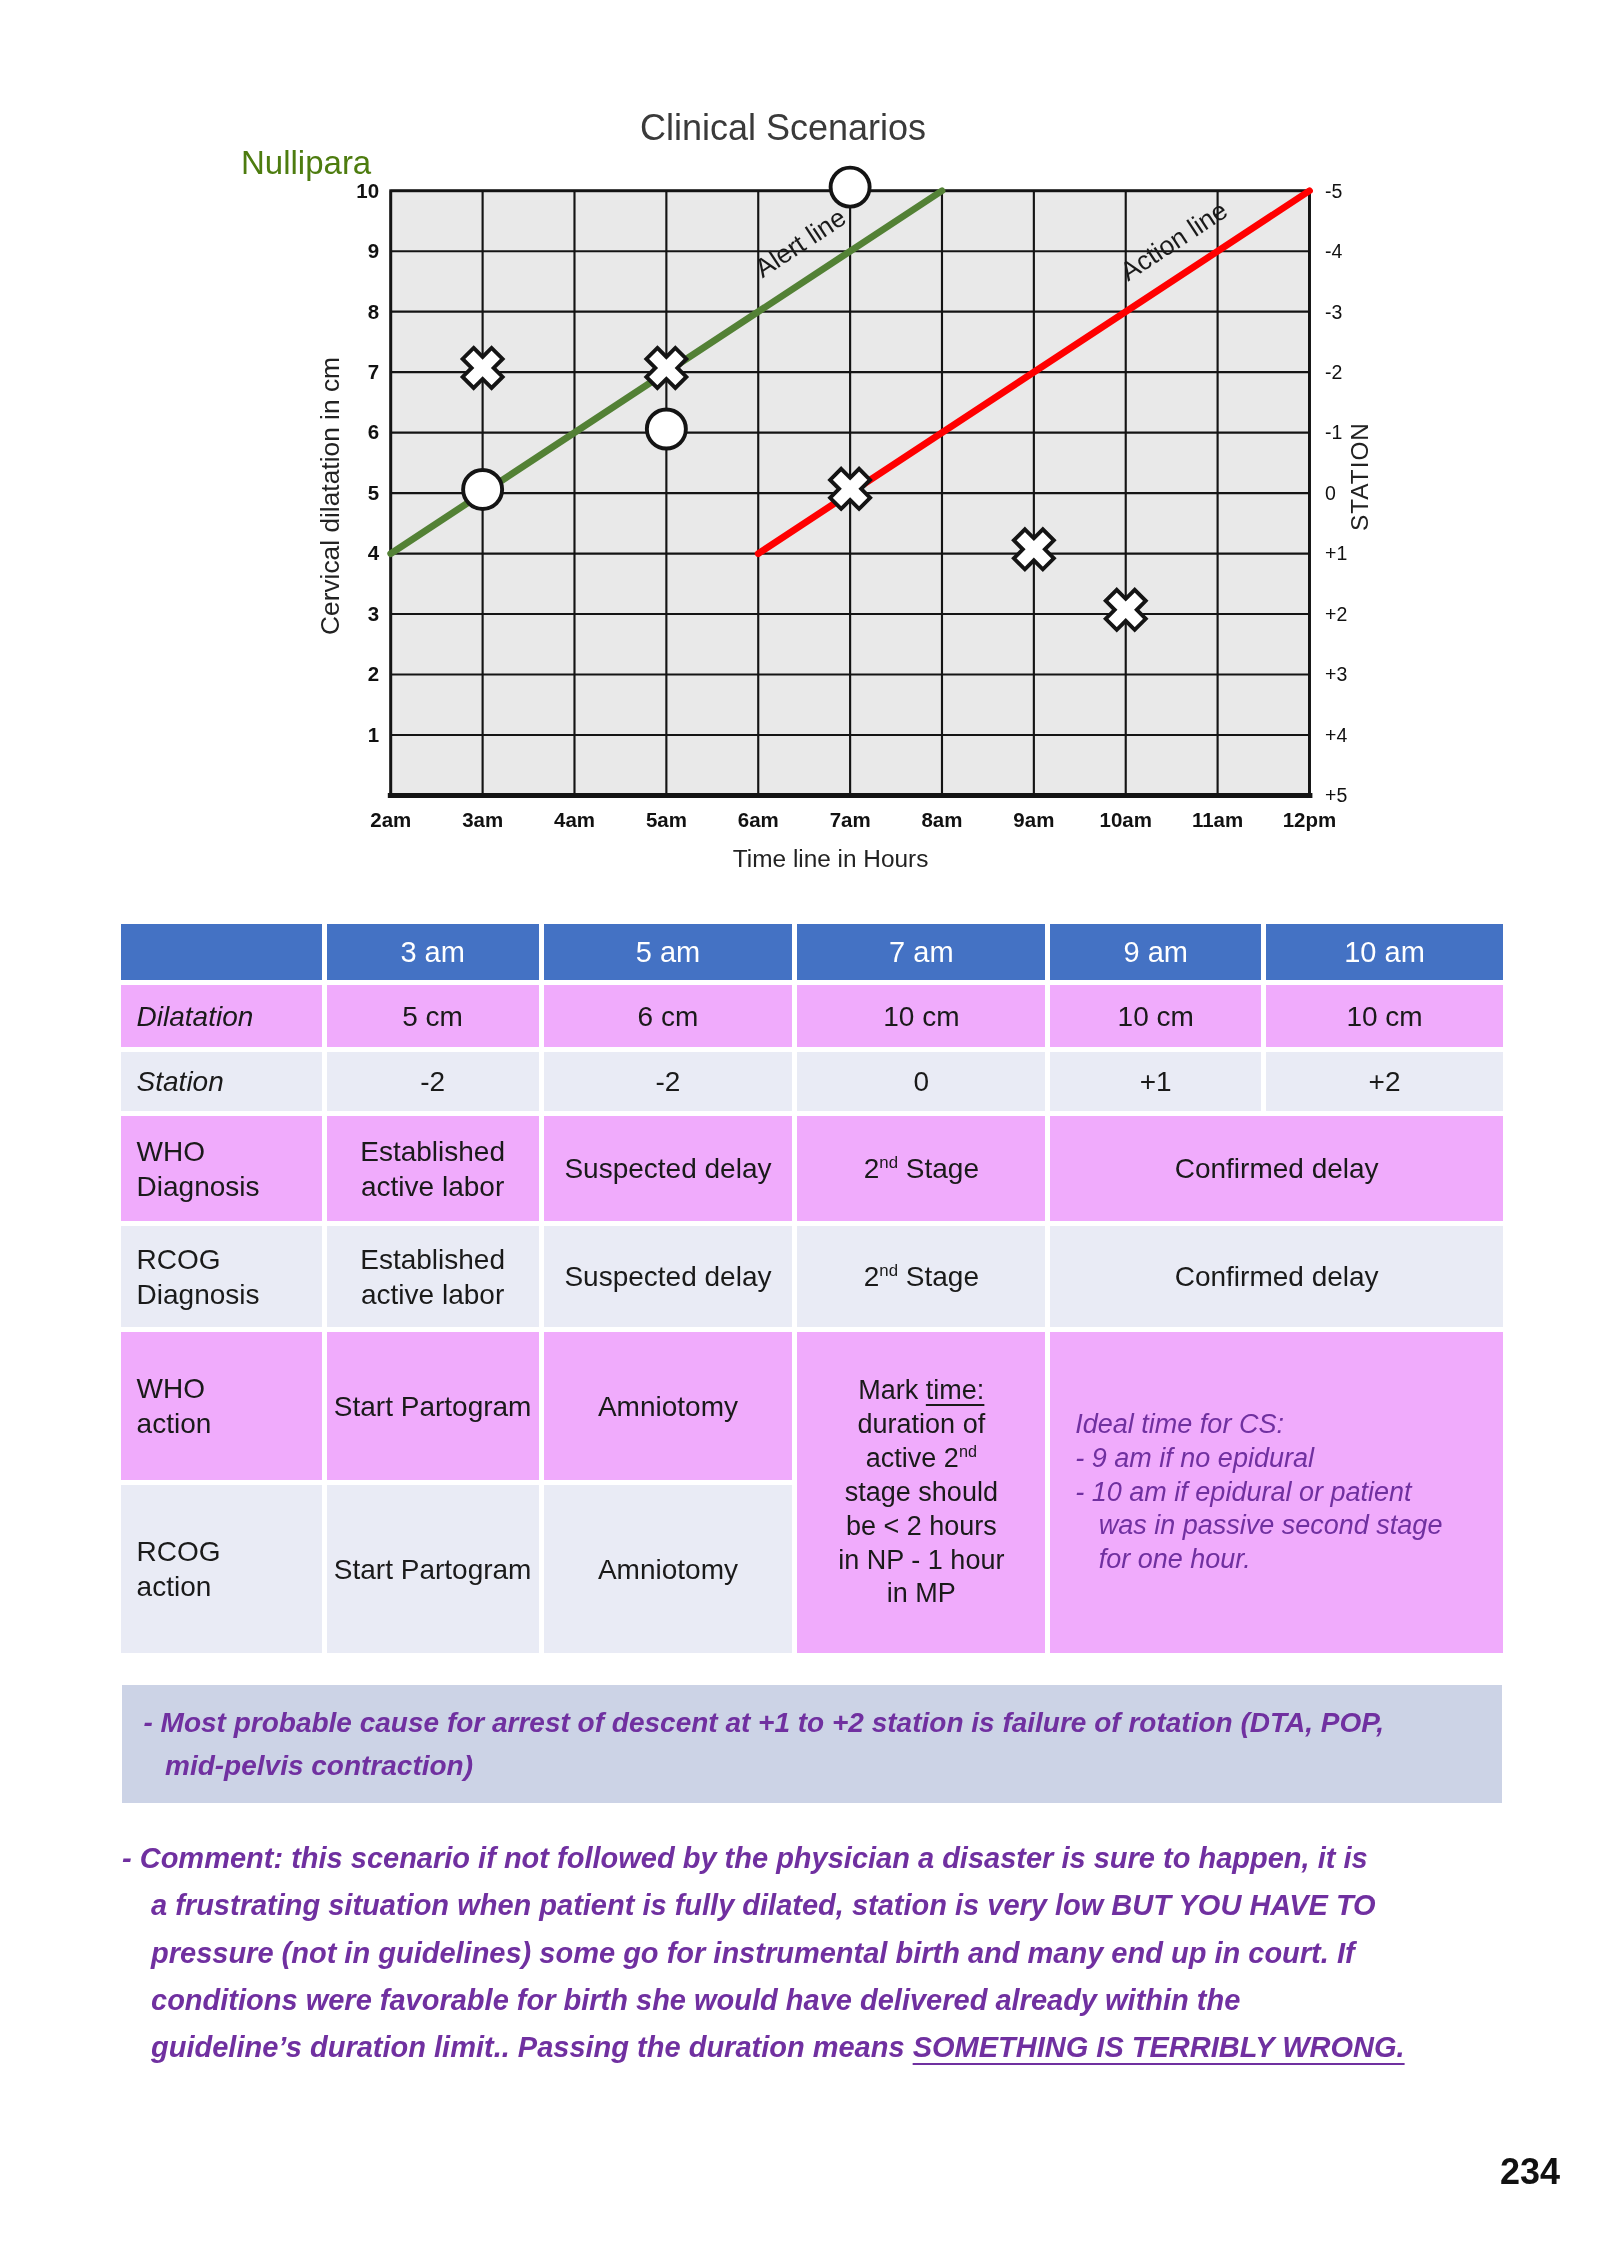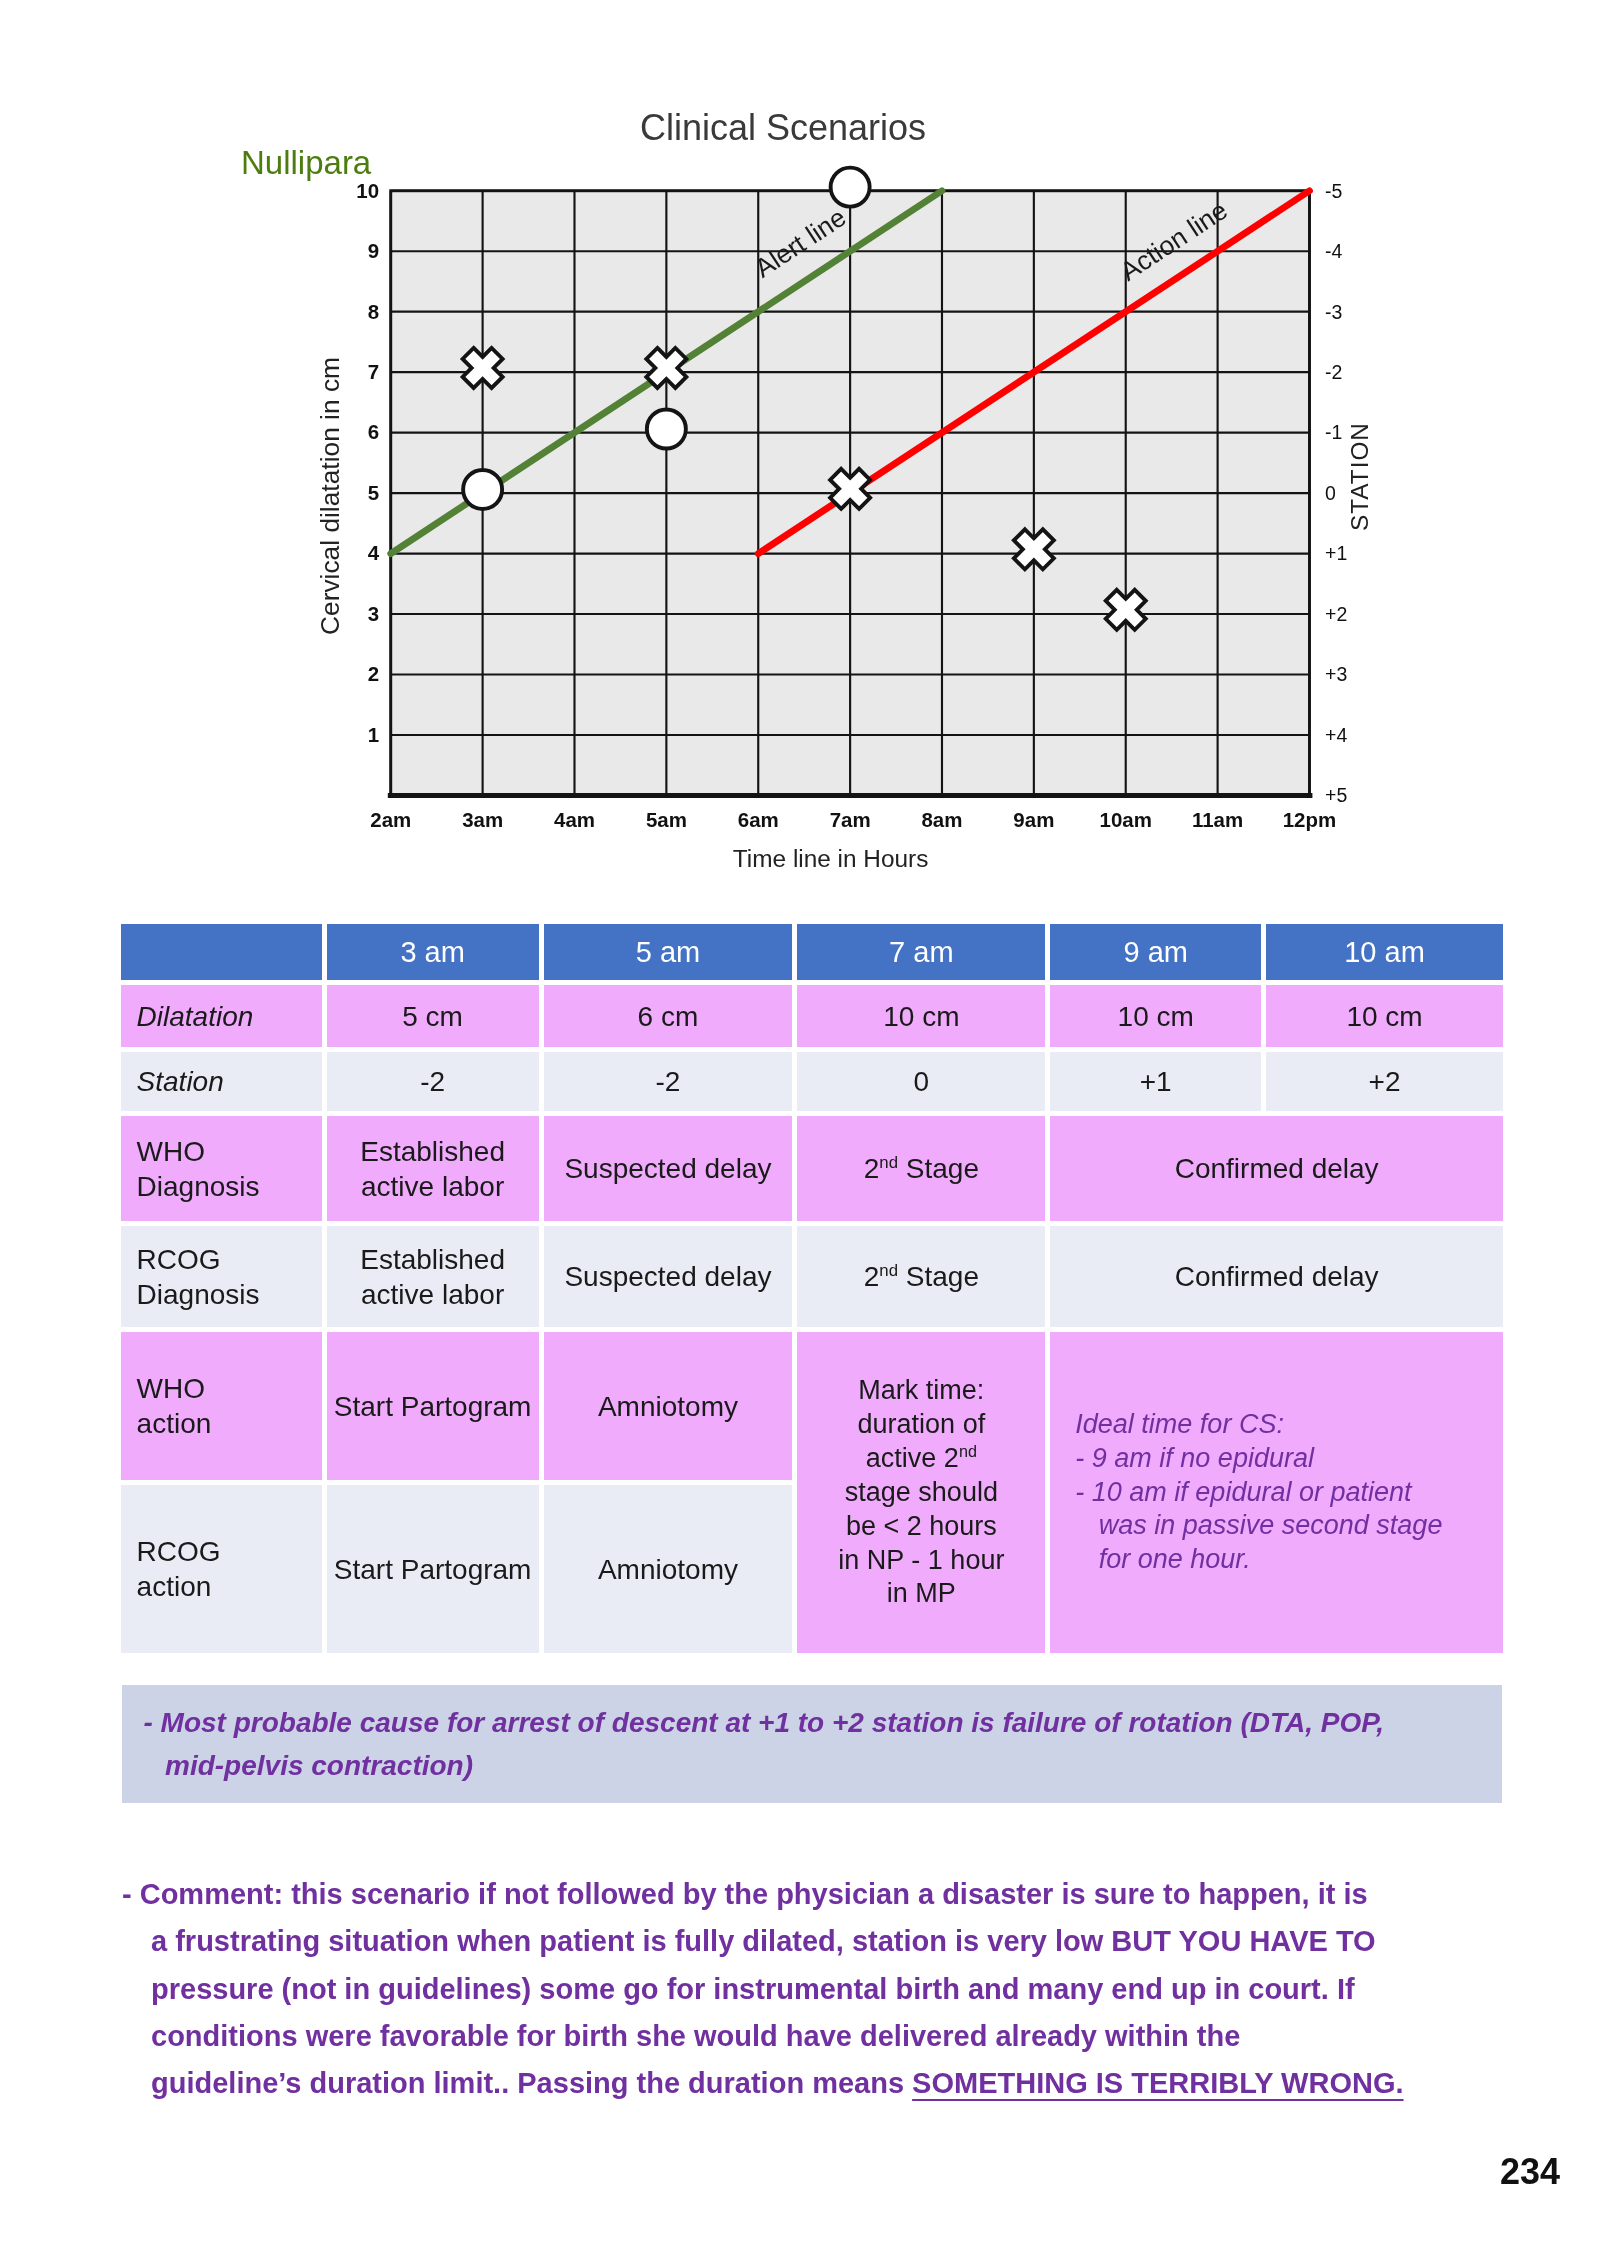--- a/index.html
+++ b/index.html
@@ -14,31 +14,31 @@
         border-spacing:5.9px;table-layout:fixed;width:1392px;font-size:28px;}
   table.scenario td,table.scenario th{vertical-align:middle;text-align:center;
         font-weight:400;padding:2px 5.9px;line-height:1.25;}
   th.blue{background:#4472c4;color:#fff;font-size:29px;}
   .dark{background:#f0abfc;}
   .light{background:#e9ebf5;}
   .rowlabel{text-align:left !important;padding-left:15.6px !important;white-space:pre-line;}
   .ital{font-style:italic;}
   sup{font-size:60%;}
   .mark-cell{font-size:27px;line-height:1.45;}
-  .mark-cell .u{text-decoration-thickness:2.4px;text-underline-offset:4.9px;}
+  .mark-cell .u{text-decoration:underline;text-decoration-thickness:2.4px;text-underline-offset:4.9px;}
   .ideal-cell{text-align:left !important;padding-left:25px !important;
         color:#7030a0;font-style:italic;font-size:27px;line-height:1.55;font-weight:500;}
   .ideal-cell .cont{padding-left:23.4px;}
   
   .note{position:absolute;left:122px;top:1685px;width:1337px;background:#ccd3e6;
         padding:15.6px 21.5px;color:#7030a0;font-style:italic;font-weight:700;
         font-size:28px;line-height:1.55;}
   .note .cont{padding-left:21.5px;}
   .comment{position:absolute;left:122px;top:1835px;width:1395px;color:#7030a0;
-        font-weight:700;font-size:29px;line-height:1.63;margin-top:36px;}
+        font-style:italic;font-weight:700;font-size:29px;line-height:1.63;}
   .comment .cont{padding-left:29px;}
   .comment .u{text-decoration:underline;text-decoration-thickness:2.4px;text-underline-offset:5.9px;}
   .pageno{position:absolute;left:13px;top:2151px;width:1547px;text-align:right;
         font-weight:700;font-size:36px;color:#111;}
 </style>
 </head>
 <body>
 
 <div class="page">
 

